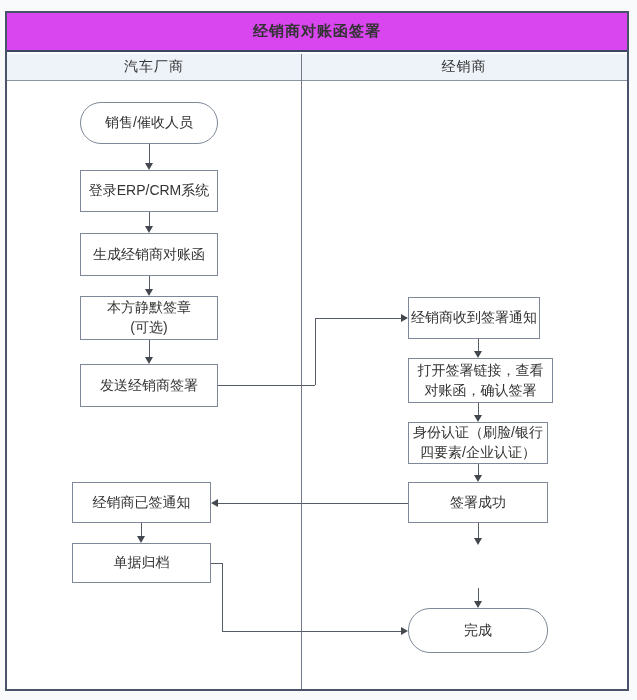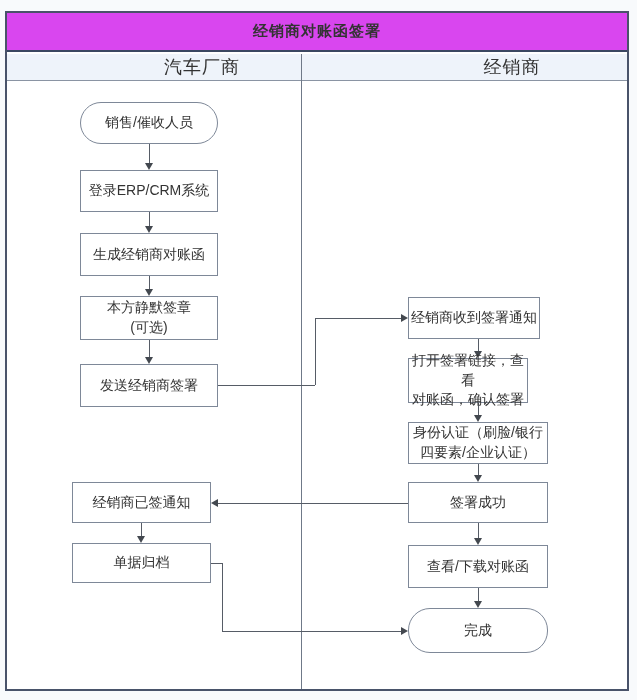--- a/index.html
+++ b/index.html
@@ -17,21 +17,21 @@
     display:flex;align-items:center;justify-content:center;
     font-size:15px;font-weight:600;letter-spacing:1px;
     border-bottom:2px solid #3a4761;box-sizing:border-box;background:#d946ef;
   }
   .header-row{
     position:absolute;left:7px;top:54px;width:620px;height:27px;
     display:flex;background:#eef3fa;border-bottom:1px solid #8a94a3;box-sizing:border-box;
   }
   .lane-header{
     display:flex;align-items:center;justify-content:center;
-    font-size:18px;letter-spacing:1px;margin-left:48px;
+    font-size:14px;letter-spacing:1px;
   }
   .lane-header.left{width:294px;}
   .lane-header.right{flex:1;border-radius:11px;}
   .lane-divider{
     position:absolute;left:301px;top:54px;width:1px;height:635px;background:#6f7988;
   }
   .node{
     position:absolute;box-sizing:border-box;background:#ffffff;
     border:1px solid #7e8898;display:flex;align-items:center;justify-content:center;
     text-align:center;font-size:14px;line-height:1.4;white-space:pre-line;
@@ -64,26 +64,25 @@
   <div class="node" style="left:80px;top:170px;width:138px;height:42px">登录ERP/CRM系统</div>
   <div class="node stadium" style="left:80px;top:102px;width:138px;height:42px">销售/催收人员</div>
   <div class="node" style="left:80px;top:233px;width:138px;height:43px">生成经销商对账函</div>
   <div class="node" style="left:80px;top:364px;width:138px;height:43px">发送经销商签署</div>
   <div class="node" style="left:80px;top:296px;width:138px;height:44px">本方静默签章
 (可选)</div>
   <div class="node" style="left:72px;top:482px;width:139px;height:41px">经销商已签通知</div>
   <div class="node" style="left:72px;top:543px;width:139px;height:40px">单据归档</div>
 
   <div class="node" style="left:408px;top:297px;width:132px;height:42px">经销商收到签署通知</div>
-  <div class="node" style="left:408px;top:358px;width:120px;height:45px">打开签署链接，查看
+  <div class="node" style="left:408px;top:358px;width:145px;height:45px">打开签署链接，查看
 对账函，确认签署</div>
   <div class="node" style="left:408px;top:422px;width:140px;height:42px">身份认证（刷脸/银行
 四要素/企业认证）</div>
   <div class="node" style="left:408px;top:482px;width:140px;height:41px">签署成功</div>
-  <div class="node" style="left:408px;top:545px;width:140px;height:43px">查看/下载对账函</div>
   <div class="node stadium" style="left:408px;top:608px;width:140px;height:45px">完成</div>
 
   <div class="vline" style="left:149px;top:144px;height:20px"></div>
   <div class="arrow down" style="left:145px;top:163px"></div>
 
   <div class="vline" style="left:149px;top:212px;height:15px"></div>
   <div class="arrow down" style="left:145px;top:226px"></div>
 
   <div class="vline" style="left:149px;top:276px;height:14px"></div>
   <div class="arrow down" style="left:145px;top:289px"></div>

